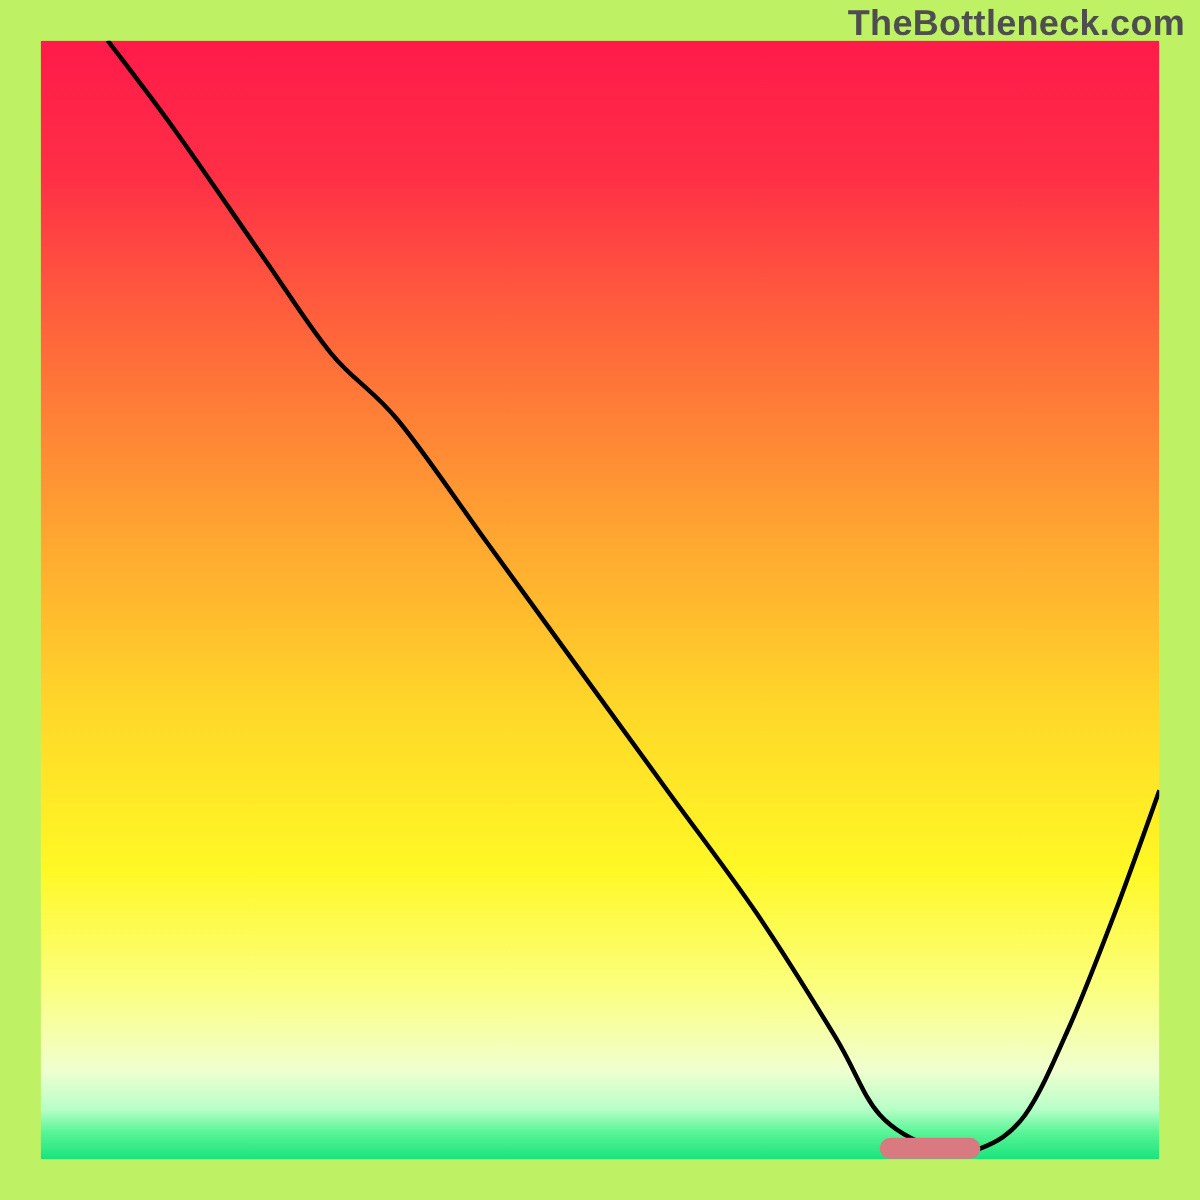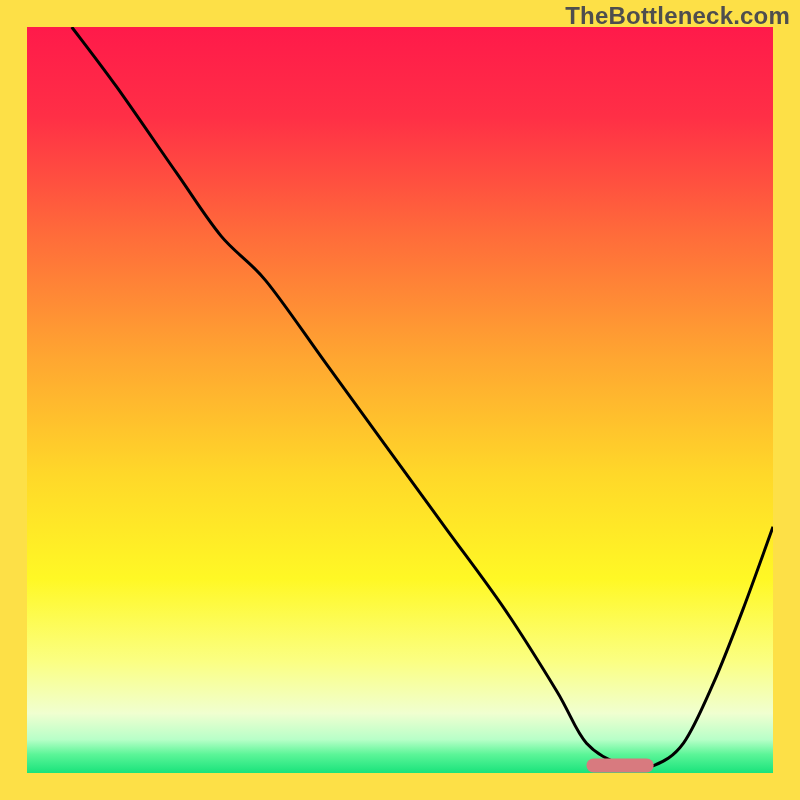--- a/index.html
+++ b/index.html
@@ -10,21 +10,21 @@
     overflow: hidden;
     background: #000;
     font-family: Arial, Helvetica, sans-serif;
   }
   .frame {
     position: absolute;
     left: 0;
     top: 0;
     width: 800px;
     height: 800px;
-    background: #fde047;
+    background: #bef264;
   }
   .watermark {
     position: absolute;
     top: 2px;
     right: 10px;
     font-size: 24px;
     font-weight: 600;
     color: #4e4e4e;
     letter-spacing: 0.2px;
   }

